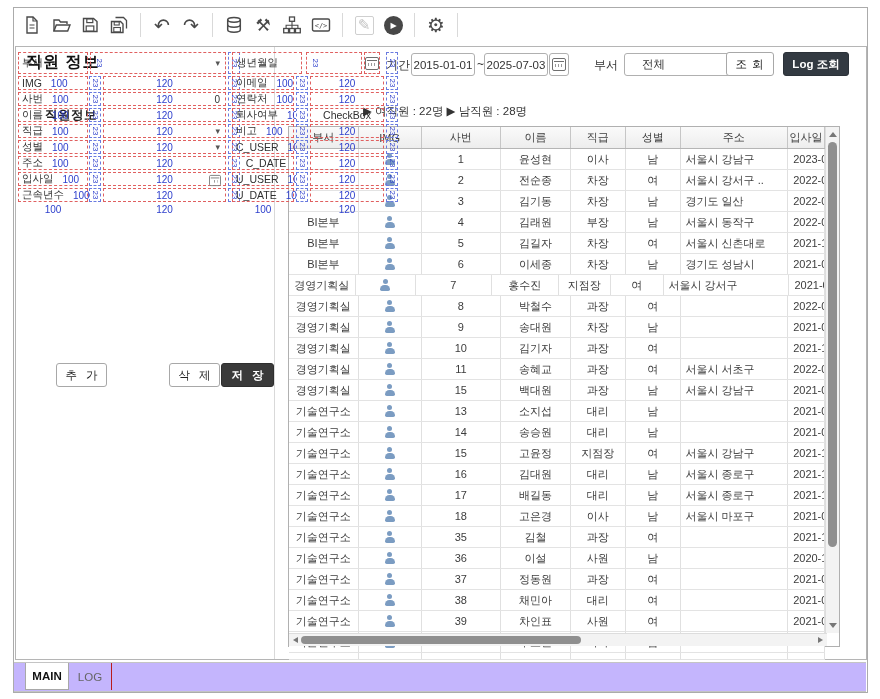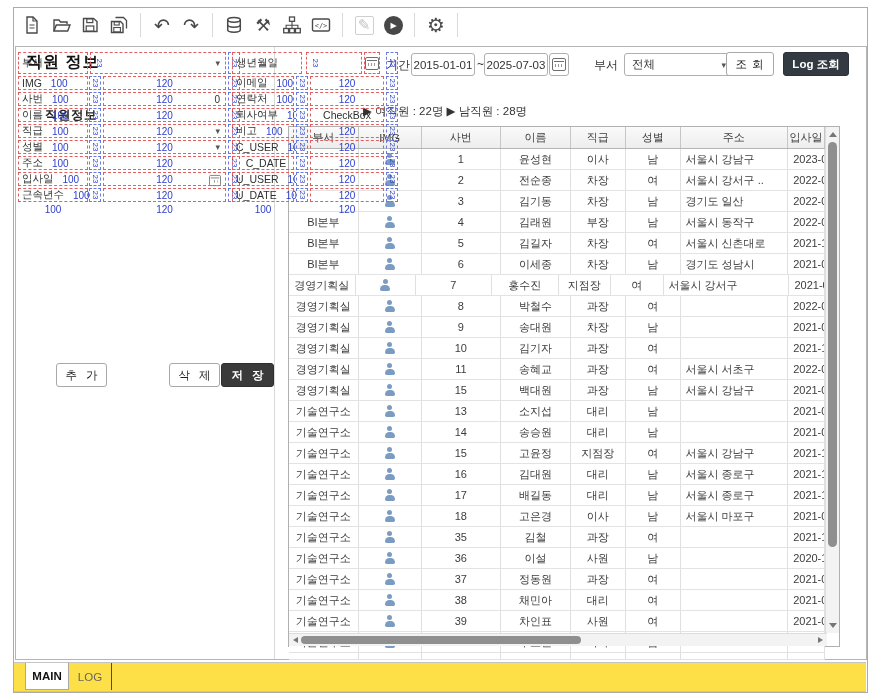--- a/index.html
+++ b/index.html
@@ -24,21 +24,21 @@
   .divider{position:absolute;left:258px;top:0;width:1px;height:612px;background:#d9d9d9;}
 
   
   .sb-label{position:absolute;font-size:12px;color:#333;}
   .sb-input{position:absolute;border:1px solid #b0b0b0;border-radius:3px;background:#fff;font-size:11.5px;
             display:flex;align-items:center;justify-content:center;color:#333;}
   .sb-btn{position:absolute;border:1px solid #a8a8a8;border-radius:3px;background:#fff;font-size:11.5px;
           display:flex;align-items:center;justify-content:center;color:#222;letter-spacing:1px;}
   .sb-btn.dark{background:#333a42;border-color:#2b3138;color:#fff;font-weight:bold;letter-spacing:0;}
   .sb-select{position:absolute;border:1px solid #b0b0b0;border-radius:3px;background:#fff;font-size:11.5px;
-             display:flex;align-items:center;padding-left:7px;color:#333;}
+             display:flex;align-items:center;padding-left:17px;color:#333;}
   .sb-select .chev{position:absolute;right:6px;color:#555;font-size:9px;}
   .cal{display:inline-block;width:12px;height:11px;border:1px solid #6f6f6f;border-radius:2px;position:relative;background:#fff;}
   .cal::before{content:"";position:absolute;left:1px;right:1px;top:2px;border-top:1px solid #6f6f6f;}
   .cal::after{content:"";position:absolute;left:2px;top:5px;width:7px;height:3px;
               background:repeating-linear-gradient(90deg,#9a9a9a 0 1px,transparent 1px 3px);}
 
   .status{position:absolute;font-size:11.5px;color:#333;white-space:nowrap;}
   .group-title{position:absolute;font-size:12.5px;font-weight:bold;color:#222;letter-spacing:.5px;}
 
   .form-btn{position:absolute;height:22px;border:1px solid #a8a8a8;border-radius:3px;background:#fff;
@@ -78,21 +78,21 @@
   .dlab{font-size:10.5px;color:#2f2f2f;white-space:nowrap;}
   .dnum{font-size:10px;color:#2c3ecc;}
   .r23{display:inline-block;font-size:8px;color:#2c3ecc;transform:rotate(90deg);line-height:1;}
   .dz .inner{width:100%;height:100%;display:flex;align-items:center;overflow:hidden;}
   .ruler{position:absolute;font-size:10px;color:#2c3ecc;text-align:center;}
   .designer-title{position:absolute;left:26px;top:52px;font-size:16px;font-weight:bold;color:#111;letter-spacing:1px;white-space:nowrap;}
   .combo-chev{position:absolute;right:5px;font-size:9px;color:#555;}
   .spin-val{position:absolute;right:5px;font-size:10px;color:#333;}
 
   
-  .tabbar{position:absolute;left:14px;top:662px;width:852px;height:28px;background:#fde047;border-top:1px solid #c4c4c4;border-bottom:1px solid #c4c4c4;}
+  .tabbar{position:absolute;left:14px;top:662px;width:852px;height:28px;background:#c4b5fd;border-top:1px solid #c4c4c4;border-bottom:1px solid #c4c4c4;}
   .tab{position:absolute;top:0;height:27px;display:flex;align-items:center;justify-content:center;font-size:11.5px;}
   .tab.active{background:#fff;border:1px solid #a8a8a8;border-top:none;font-weight:bold;color:#111;box-sizing:border-box;}
   .tab.inactive{color:#666;border-right:1px solid #b91c1c;}
 </style>
 </head>
 <body>
 
 <div class="page">
   <div class="window"></div>
 

